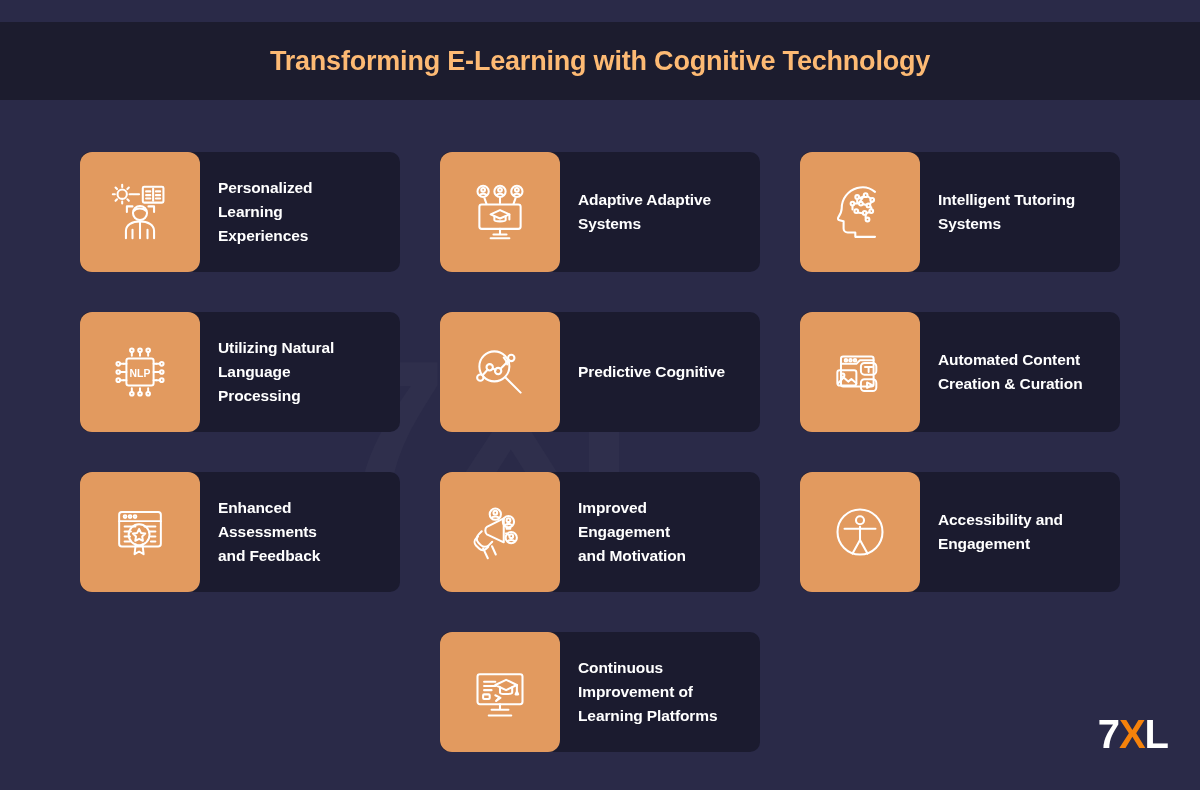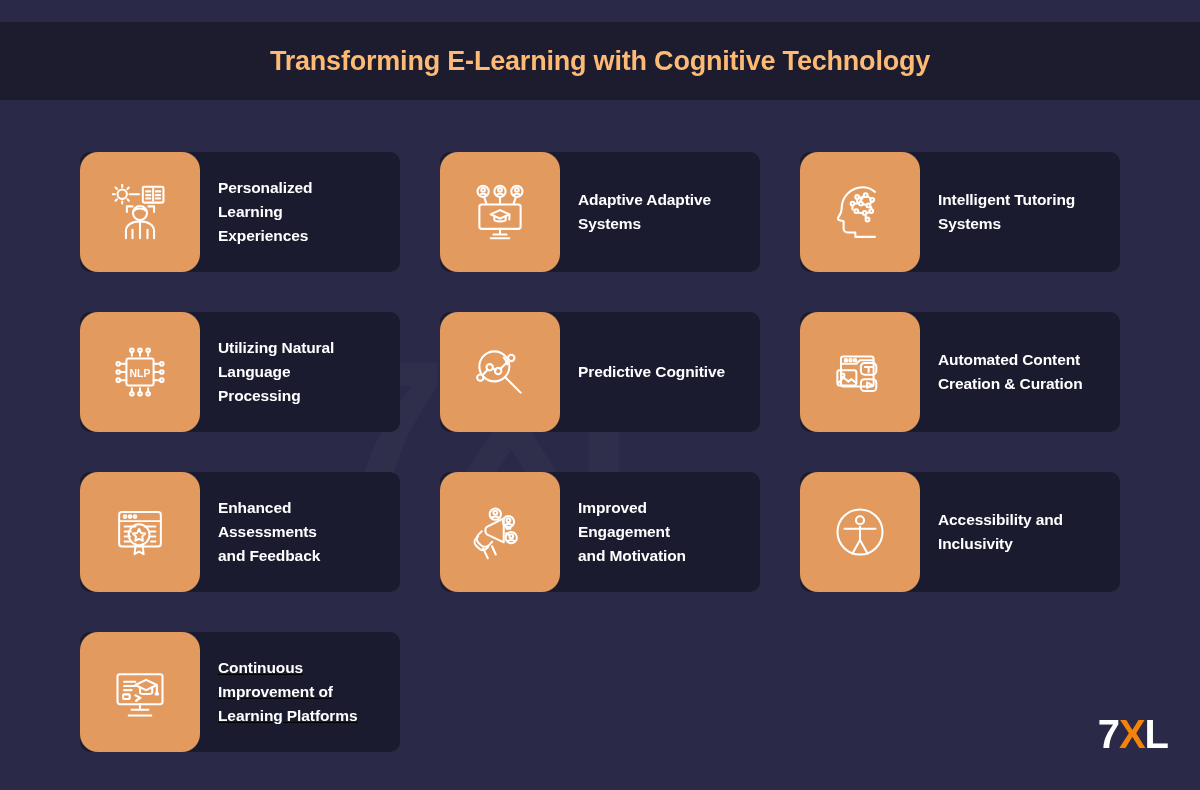--- a/index.html
+++ b/index.html
@@ -55,21 +55,21 @@
     position:absolute;
     left:80px; top:152px;
     width:1040px;
     z-index:1;
   }
   .row {
     display:flex;
     gap:40px;
     margin-bottom:40px;
   }
-  .row.center { justify-content:flex-start;text-decoration:underline; }
+  .row.center { justify-content:center; }
 
   .card {
     position:relative;
     width:320px;
     height:120px;
     display:flex;
     align-items:stretch;
     border-radius:10px;
   }
   .card .body {
@@ -78,21 +78,21 @@
     width:320px; height:120px;
     background:#1b1b2f;
     border-radius:10px;
   }
   .card .tile {
     position:relative;
     z-index:2;
     width:120px;
     height:120px;
     background:#e29a5f;
-    border-radius:18px;
+    border-radius:12px;
     display:flex;
     align-items:center;
     justify-content:center;
     flex:0 0 120px;
   }
   .card .tile svg { display:block; }
   .card .label {
     position:relative;
     z-index:2;
     flex:1;
@@ -329,21 +329,21 @@
       <div class="tile">
         <svg width="60" height="60" viewBox="0 0 64 64" fill="none" stroke="#fff" stroke-width="2.2" stroke-linecap="round" stroke-linejoin="round">
           <circle cx="32" cy="32" r="24"></circle>
           <circle cx="32" cy="19.5" r="4.3"></circle>
           <path d="M15.5 28.5h33"></path>
           <path d="M32 26.5v14"></path>
           <path d="M32 40.5 24 55M32 40.5 40 55"></path>
         </svg>
       </div>
       <div class="label">Accessibility and
-Inclusivity</div>
+Engagement</div>
     </div>
 
   </div>
 
   <div class="row center">
 
     <div class="card">
       <div class="body"></div>
       <div class="tile">
         <svg width="60" height="60" viewBox="0 0 64 64" fill="none" stroke="#fff" stroke-width="2.2" stroke-linecap="round" stroke-linejoin="round">

